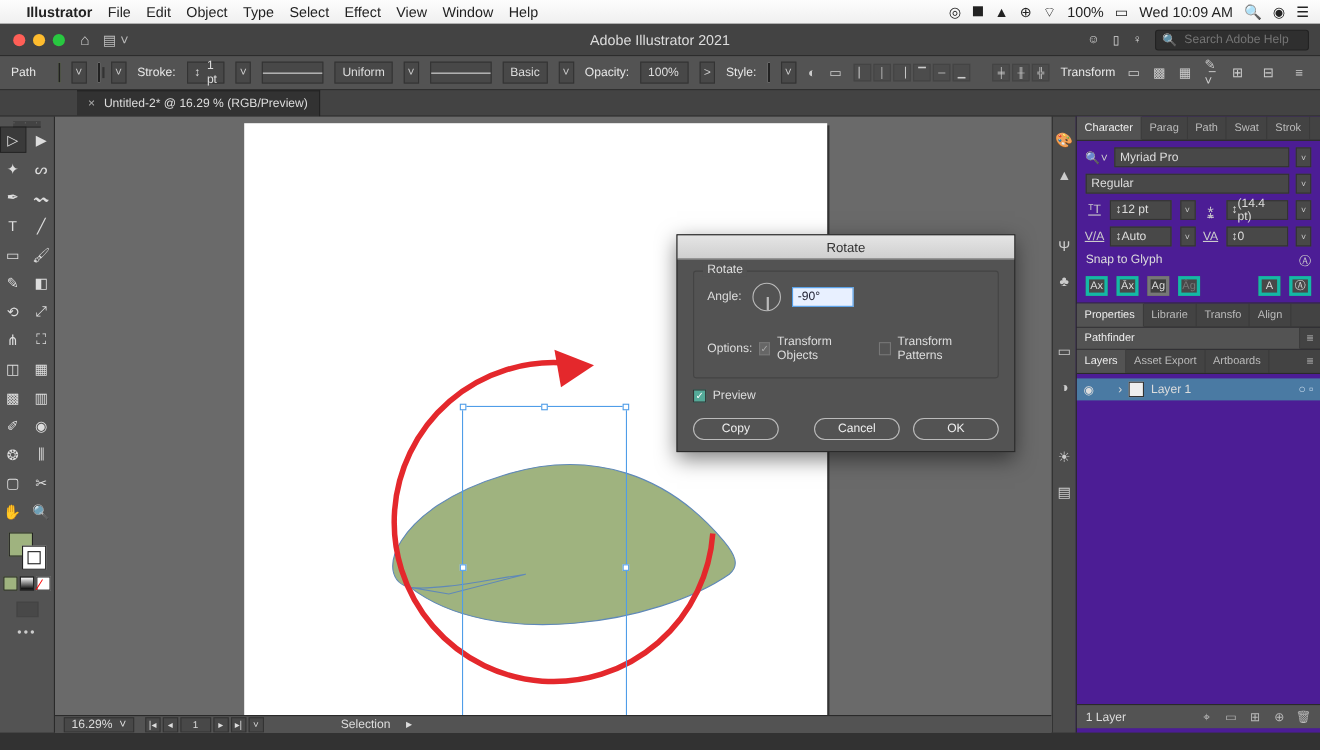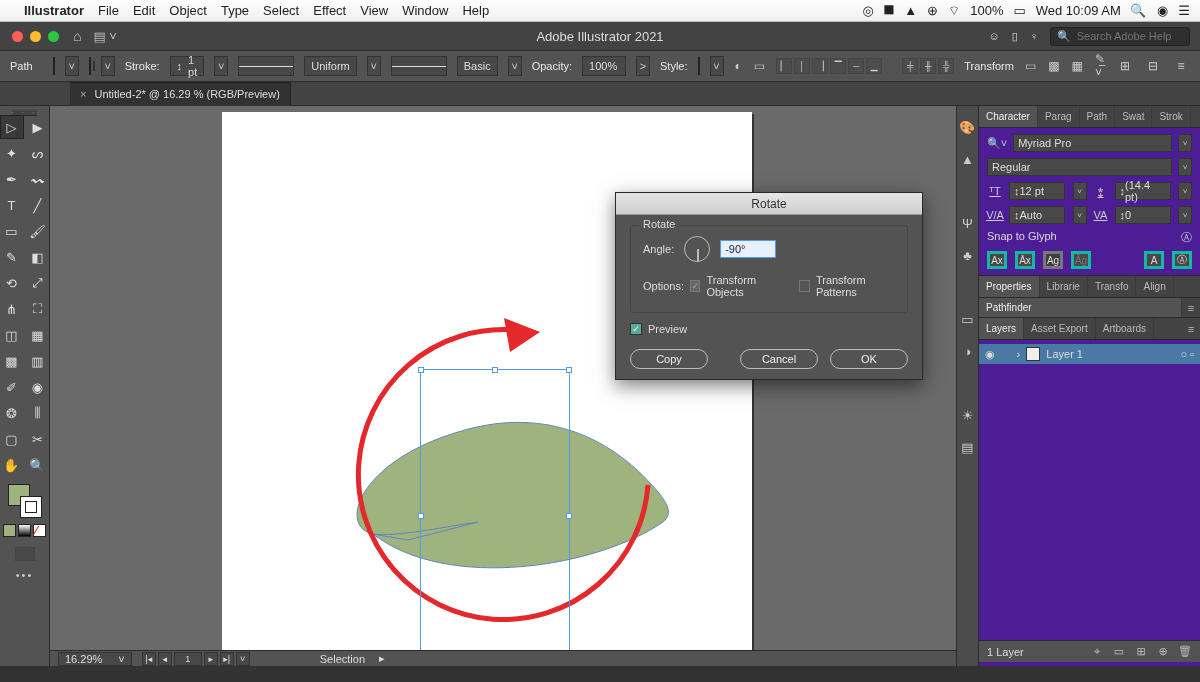--- a/index.html
+++ b/index.html
@@ -62,21 +62,21 @@
 .toolbar .modes div { width:20px; height:14px; border:1px solid #444; background:#484848; }
 .toolbar .dots { margin-top:8px; color:#ccc; letter-spacing:2px; }
 
 .canvas-wrap { flex:1; background:#6a6a6a; position:relative; overflow:hidden; }
 .artboard { position:absolute; top:6px; left:172px; width:530px; height:540px; background:#fff; box-shadow:2px 2px 0 #333; }
 .leaf-svg { position:absolute; top:6px; left:172px; }
 .bounding { position:absolute; border:1px solid #4f9de8; }
 .bounding .h { position:absolute; width:6px; height:6px; background:#fff; border:1px solid #4f9de8; }
 
 .statusbar { position:absolute; left:50px; right:0; bottom:0; height:16px; background:#535353; border-top:1px solid #2a2a2a; display:flex; align-items:center; gap:10px; padding:0 8px; color:#ddd; font-size:10px; }
-.statusbar .seg { display:flex; align-items:center; gap:16px; background:#484848; border:1px solid #333; height:14px; padding:0 6px; }
+.statusbar .seg { display:flex; align-items:center; gap:6px; background:#484848; border:1px solid #333; height:14px; padding:0 6px; }
 .statusbar .artnav { display:flex; align-items:center; gap:2px; }
 .statusbar .artnav span { background:#484848; border:1px solid #333; width:14px; height:14px; display:flex; align-items:center; justify-content:center; font-size:9px; }
 .statusbar .artnav .num { width:28px; }
 
 
 .right-dock { width:22px; background:#4c4c4c; border-left:1px solid #2a2a2a; display:flex; flex-direction:column; align-items:center; gap:14px; padding-top:12px; }
 .right-dock .dicon { width:18px; height:18px; color:#ccc; font-size:13px; display:flex; align-items:center; justify-content:center; }
 
 .panels { width:222px; background:#4c1d95; border-left:1px solid #2a2a2a; display:flex; flex-direction:column; font-size:11px; }
 .panel-tabs { display:flex; background:#434343; border-bottom:1px solid #2a2a2a; height:22px; align-items:stretch; }
@@ -97,30 +97,30 @@
 .icon-row { display:flex; gap:10px; align-items:center; }
 .icon-row .ib { width:18px; height:16px; border:1px solid #444; background:#484848; }
 .icon-row .expand { margin-left:auto; color:#888; font-size:10px; }
 .layer-row { display:flex; align-items:center; gap:6px; background:#4a7aa3; padding:3px 6px; }
 .layer-row .eye { color:#ddd; }
 .layer-row .sw { width:14px; height:14px; background:#eee; border:1px solid #333; }
 .layer-footer { margin-top:auto; height:22px; background:#535353; border-top:1px solid #2a2a2a; display:flex; align-items:center; padding:0 8px; gap:8px; }
 .layer-footer .licon { width:14px; height:14px; color:#bbb; display:flex; align-items:center; justify-content:center; }
 
 
-.dialog { position:absolute; top:192px; left:615px; width:308px; background:#535353; border:1px solid #2a2a2a; box-shadow:0 6px 18px rgba(0,0,0,.5); }
+.dialog { position:absolute; top:213px; left:615px; width:308px; background:#535353; border:1px solid #2a2a2a; box-shadow:0 6px 18px rgba(0,0,0,.5); }
 .dialog .titlebar { height:22px; background:linear-gradient(#e5e5e5,#cfcfcf); color:#333; display:flex; align-items:center; justify-content:center; font-size:12px; border-bottom:1px solid #999; }
 .dialog .section { padding:10px 14px; }
 .dialog .group { border:1px solid #444; border-radius:3px; padding:10px 12px 14px; position:relative; }
 .dialog .group .legend { position:absolute; top:-8px; left:8px; background:#535353; padding:0 4px; color:#ddd; font-size:11px; }
 .dialog .angle-row { display:flex; align-items:center; gap:10px; }
 .dialog .angle-dial { width:26px; height:26px; border:1.5px solid #bbb; border-radius:50%; position:relative; }
 .dialog .angle-dial::after { content:""; position:absolute; left:50%; top:50%; width:1.5px; height:12px; background:#bbb; transform-origin:top center; transform:rotate(0deg); }
 .dialog input[type=text] { background:#e8f0ff; border:1px solid #4f9de8; color:#223; padding:2px 4px; width:56px; font-size:11px; height:18px; }
-.dialog .opts { margin-top:12px; display:flex; align-items:center; gap:6px; color:#bbb; font-size:11px; }
+.dialog .opts { margin-top:22px; display:flex; align-items:center; gap:6px; color:#bbb; font-size:11px; }
 .dialog .opts .chk { width:12px; height:12px; border:1px solid #777; background:#666; display:inline-flex; align-items:center; justify-content:center; color:#aaa; font-size:9px; }
 .dialog .preview-row { display:flex; align-items:center; gap:6px; margin-top:10px; }
 .dialog .preview-row .chk2 { width:12px; height:12px; background:#5a9; border:1px solid #333; display:inline-flex; align-items:center; justify-content:center; color:#fff; font-size:9px; }
 .dialog .btn-row { display:flex; gap:12px; margin-top:14px; justify-content:flex-start; }
 .dialog .btn { border:1px solid #bbb; border-radius:12px; padding:3px 0; width:78px; text-align:center; color:#eee; background:#535353; font-size:11px; }
 
 
 .grip { height:6px; background:#434343; border-bottom:1px solid #2a2a2a; display:flex; justify-content:center; }
 .grip::before { content:"· · ·"; color:#888; font-size:7px; line-height:5px; letter-spacing:3px; }
 

